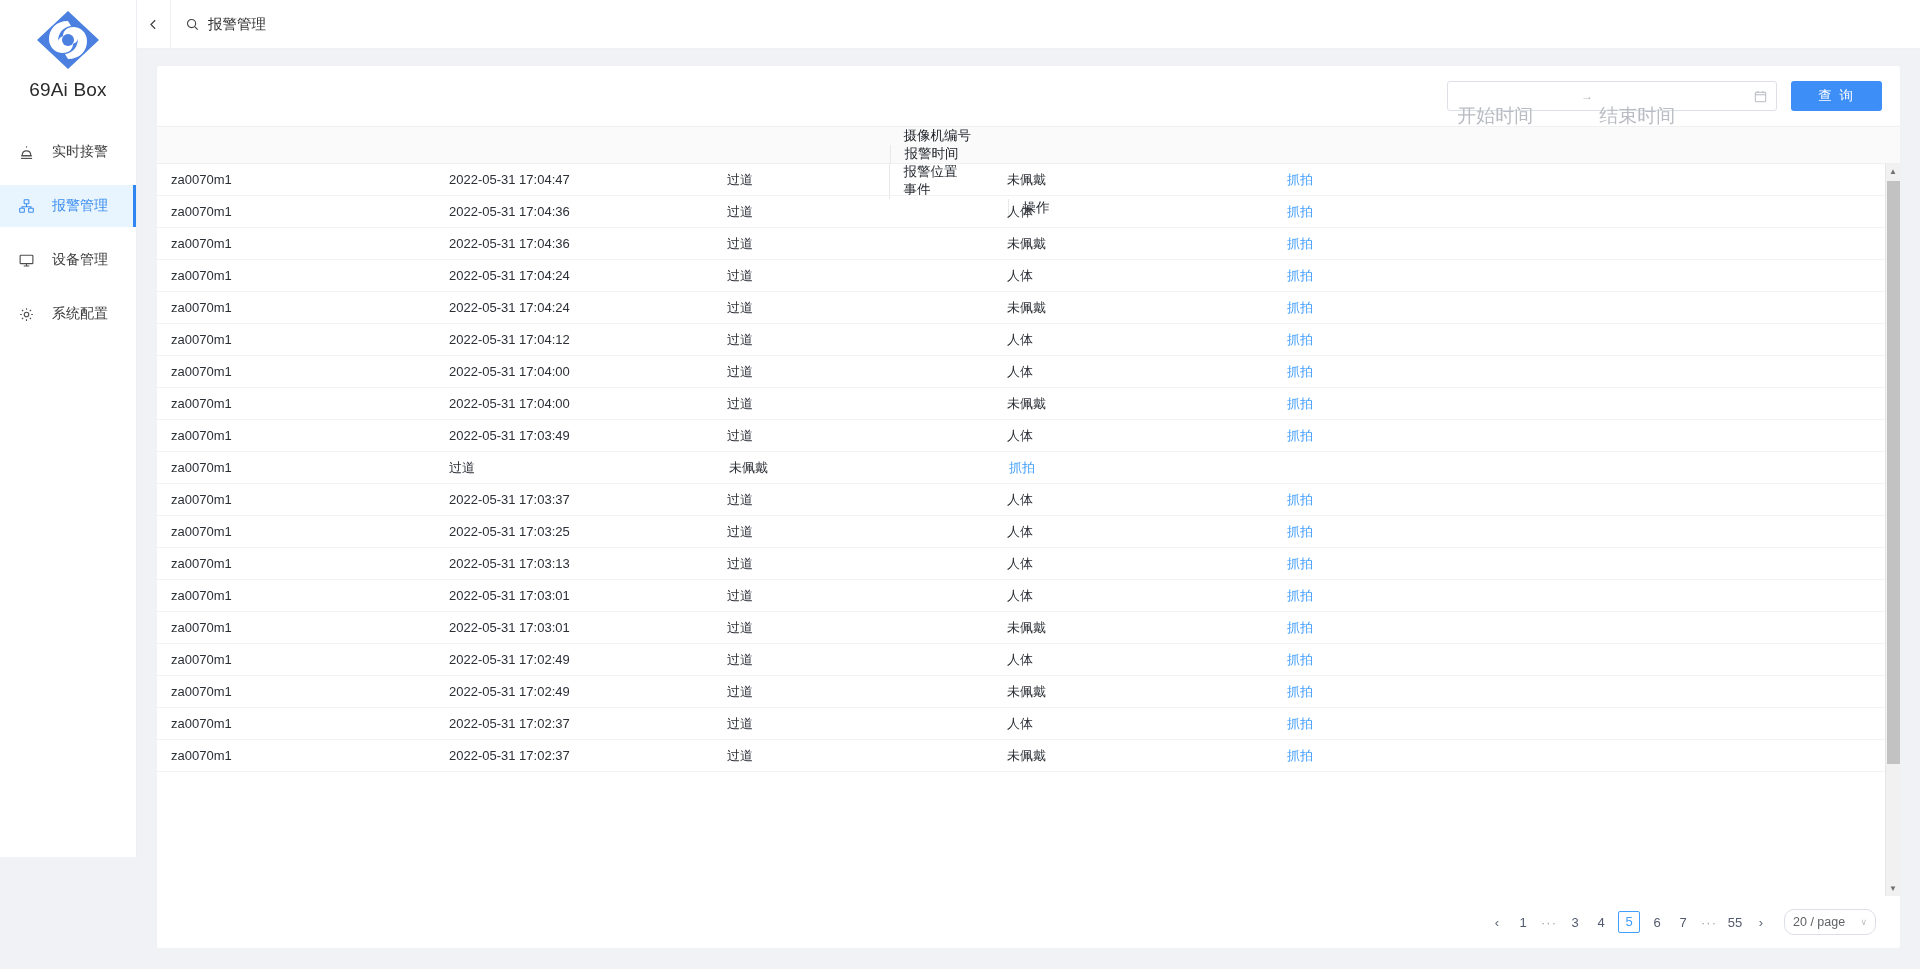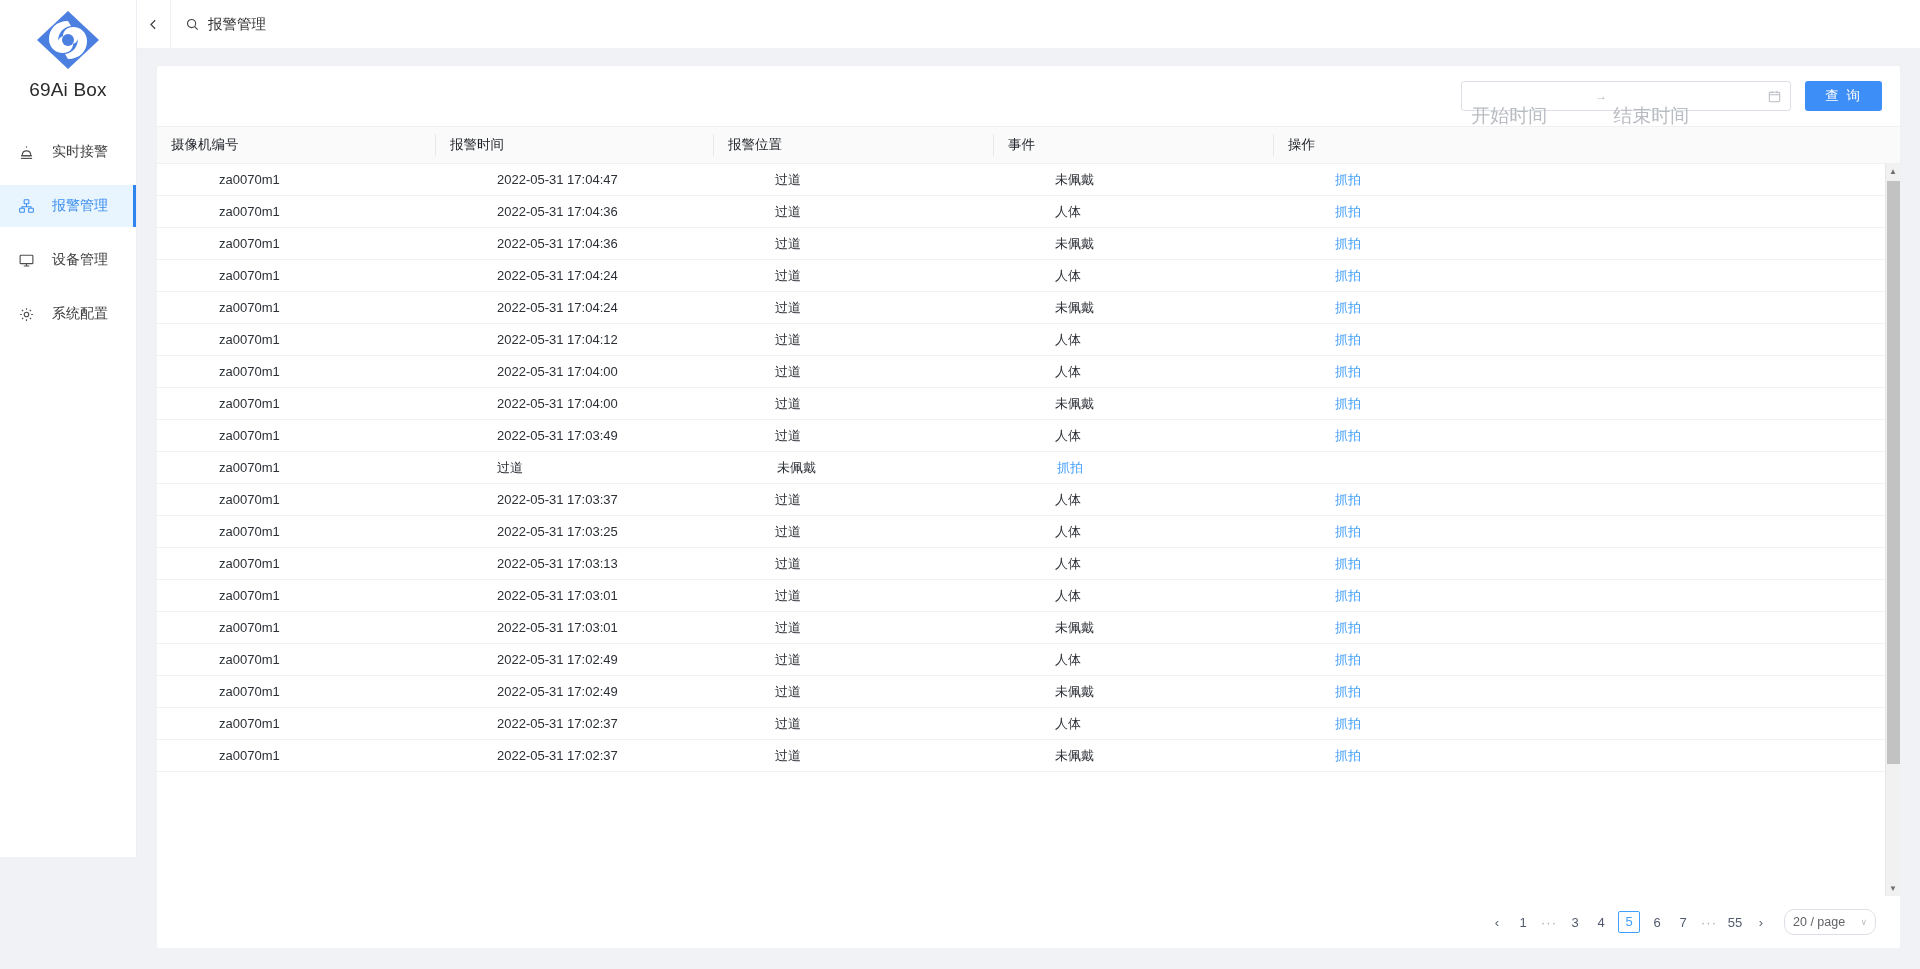--- a/index.html
+++ b/index.html
@@ -70,41 +70,41 @@
     font-size: 13px; cursor: text;
   }
   .range-picker input {
     border:none; outline:none; font-size:19px; color:#606266; background:transparent;
     font-family: inherit; width: 118px; margin-top: 40px;
   }
   .range-picker input::placeholder { color:#b9bcc2; }
   .range-sep { color:#b7bac0; font-size:12px; }
   .cal-ico { margin-left:auto; color:#b9bcc2; display:flex; align-items:center; }
   .query-btn {
-    height: 30px; min-width: 56px; padding: 0 20px; border:none; border-radius:3px;
+    height: 30px; min-width: 56px; padding: 0 27px; border:none; border-radius:3px;
     background:#3e8ef7; color:#fff; font-size:13.5px; cursor:pointer;
     font-family: inherit; letter-spacing: 2px;
   }
 
   
   .table-head {
     display:flex; background:#fafafa; height: 38px; align-items:center;
-    border-top:1px solid #f0f0f0; border-bottom:1px solid #f0f0f0;
+    border-top:1px solid #f0f0f0; border-bottom:1px solid #f0f0f0;flex-direction:column;
   }
   .table-head .th {
     font-size:13.5px; color:#1f2329; font-weight:400; padding-left:14px;
     height: 22px; display:flex; align-items:center;
   }
   .table-head .th + .th { border-left: 1px solid #e8e8e8; }
 
   .table-body-wrap { flex:1; display:flex; overflow:hidden; position:relative; }
   .table-body { flex:1; overflow:hidden; }
   .trow {
     display:flex; height: 32px; align-items:center;
-    border-bottom:1px solid #f2f2f2; font-size:13px; color:#2b2f36;padding-left:48px;
+    border-bottom:1px solid #f2f2f2; font-size:13px; color:#2b2f36;
   }
   .trow .td { padding-left:14px; height:100%; display:flex; align-items:center; }
   .td a { color:#409eff; text-decoration:none; cursor:pointer; }
 
   .c0 { width: 278px; }
   .c1 { width: 278px; }
   .c2 { width: 280px; }
   .c3 { width: 280px; }
   .c4 { flex: 1; }
 

